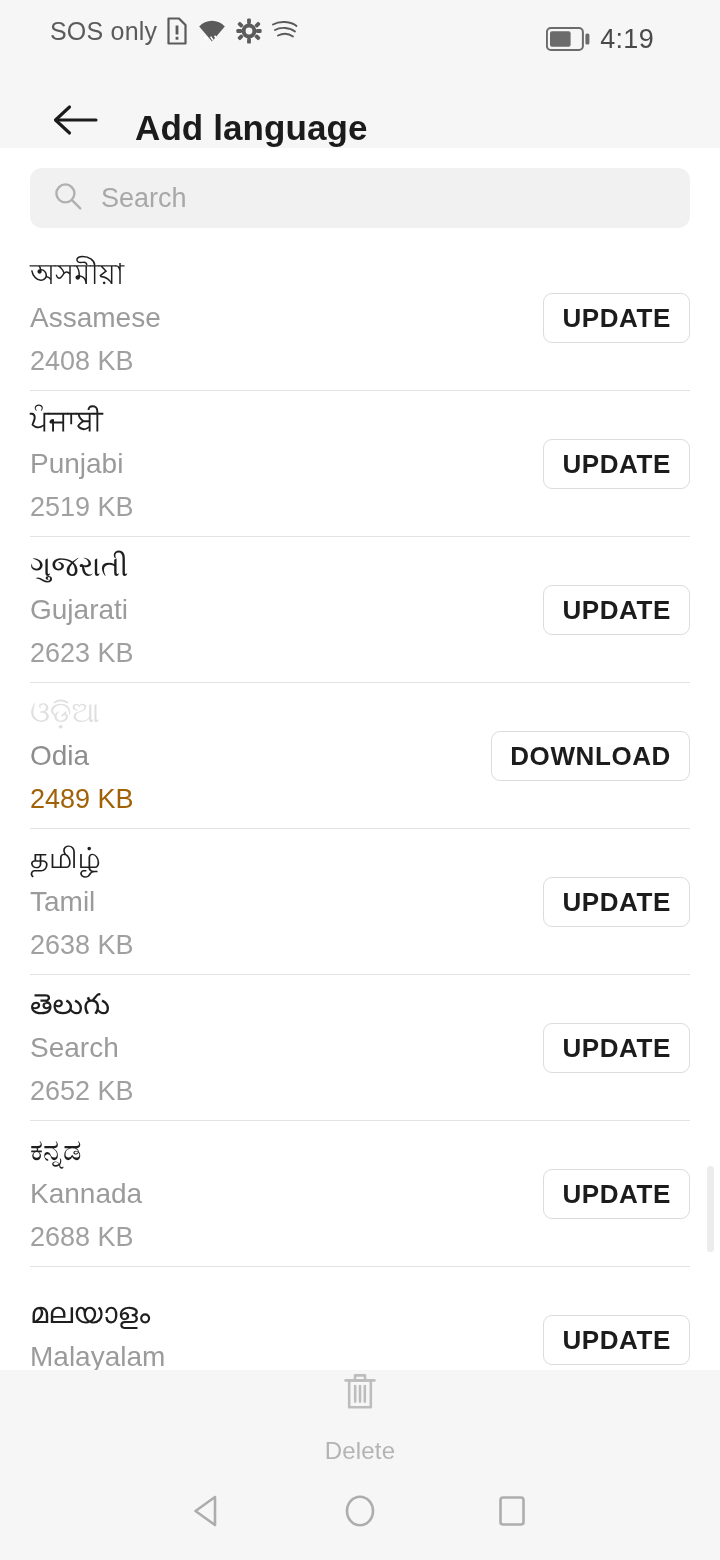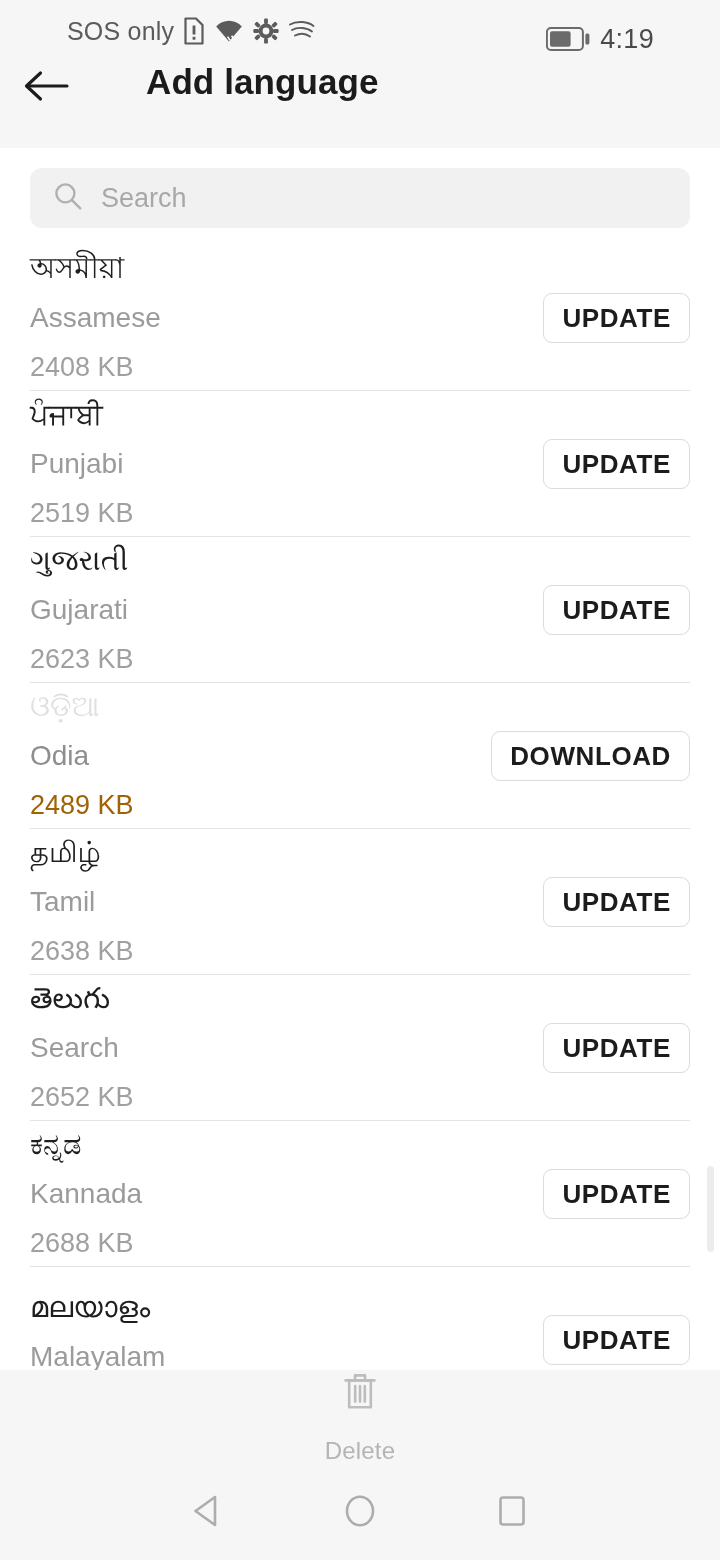--- a/index.html
+++ b/index.html
@@ -18,21 +18,21 @@
   }
 
   
   .statusbar {
     height:62px; flex:0 0 62px;
     background:#f6f6f6;
     display:flex; align-items:center;
     position:relative;
   }
   .sb-left {
-    position:absolute; left:67px; top:0; height:62px;
+    position:absolute; left:50px; top:0; height:62px;
     display:flex; align-items:center; gap:9px;
   }
   .sb-text {
     font-size:25px; color:#5b5b5b;
     letter-spacing:.2px; white-space:nowrap;
     line-height:1;
   }
   .sb-ico { display:flex; align-items:center; }
   .sb-right {
     position:absolute; right:66px; top:8px; height:62px;
@@ -40,23 +40,22 @@
   }
   .clock {
     font-size:27px; color:#4a4a4a; line-height:1;
     letter-spacing:.3px;
   }
 
   
   .appbar {
     height:86px; flex:0 0 86px;
     background:#f6f6f6;
-    display:flex; align-items:flex-start;
-    padding-left:20px;
-    gap:40px;
+    display:flex; align-items:flex-end;
+    padding-left:49px;
   }
   .backbtn {
     width:52px; height:52px;
     display:flex; align-items:center; justify-content:center;
     flex:0 0 52px; cursor:pointer;
   }
   .apptitle {
     font-size:35px; font-weight:bold; color:#1b1b1b;
     margin-left:34px; letter-spacing:.1px;
     white-space:nowrap;
@@ -84,21 +83,21 @@
   .list { margin-top:17px; position:relative; }
   .row {
     position:relative;
     display:flex; align-items:center;
     padding:0 30px;
     height:146px;
   }
   .row .texts {
     display:flex; flex-direction:column;
     justify-content:center;
-    flex:1 1 auto; gap:14px;
+    flex:1 1 auto; gap:8px;
   }
   .native {
     font-size:29px; color:#1e1e1e; line-height:1.22;
     white-space:nowrap;
   }
   .english {
     font-size:28px; color:#9b9b9b; line-height:1.3;
     white-space:nowrap;
   }
   .size {

